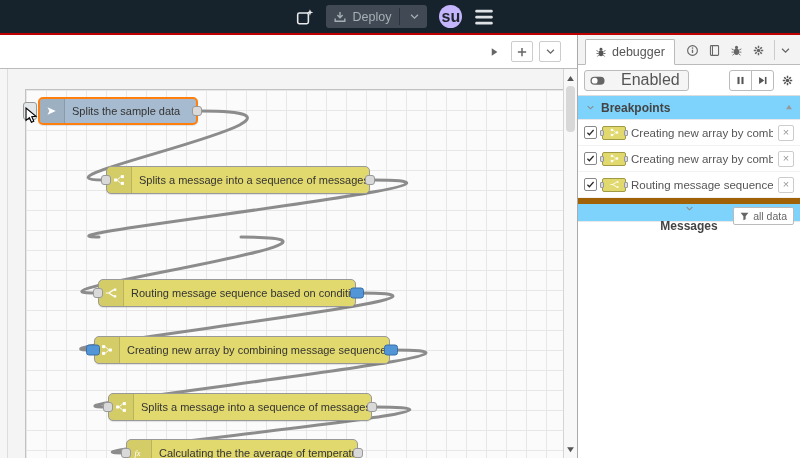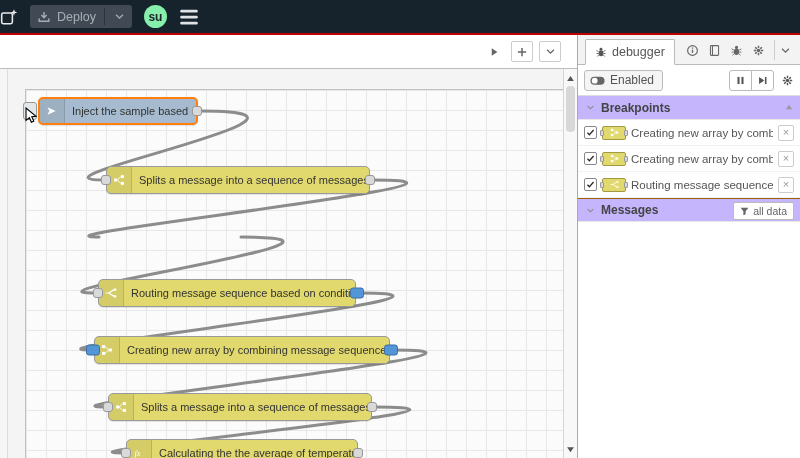--- a/index.html
+++ b/index.html
@@ -2,29 +2,29 @@
 <html><head>
 <meta charset="utf-8">
 <style>
   * { box-sizing: border-box; margin: 0; padding: 0; }
   html,body { width:800px; height:458px; overflow:hidden; }
   body { font-family:"Liberation Sans", sans-serif; background:#fff; position:relative; }
   #app { position:relative; width:800px; height:458px; overflow:hidden; }
 
   
   #header { position:absolute; top:0; left:0; right:0; height:33px; background:#16222c;
-            display:flex; align-items:center; justify-content:flex-start; gap:12px; padding-right:10px; }
+            display:flex; align-items:center; justify-content:center; gap:12px; padding-right:10px; }
   #redline { position:absolute; top:33px; left:0; right:0; height:2px; background:#c00000; }
   .hbtn { background:none; border:none; color:#e8eaec; display:flex; align-items:center; cursor:pointer; }
   #deploy { display:flex; align-items:center; gap:6px; background:#414a54; border-radius:3px;
             height:23px; padding:0 4px 0 7px; color:#a7aeb5; font-size:12.5px; }
   #deploy .dsep { width:1px; height:17px; background:#2c333b; margin-left:2px; }
   #deploy .dcar { display:flex; align-items:center; padding:0 3px; }
-  #avatar { width:23px; height:23px; border-radius:50%; background:#86efac; color:#20262c;
-            font-size:12px; font-weight:bold; display:flex; align-items:center; justify-content:center; }
+  #avatar { width:23px; height:23px; border-radius:50%; background:#c4b5fd; color:#20262c;
+            font-size:16px; font-weight:bold; display:flex; align-items:center; justify-content:center; }
   #menu { background:none; border:none; color:#dfe3e6; display:flex; align-items:center; cursor:pointer; }
 
   
   #main { position:absolute; left:0; top:35px; width:577px; bottom:0; background:#f4f4f4; }
   #tabbar { position:absolute; top:0; left:0; right:0; height:34px; background:#fff;
             border-bottom:1px solid #bbb; display:flex; justify-content:flex-end; align-items:center;
             gap:6px; padding-right:16px; }
   .tbtn { width:22px; height:21px; background:#fff; border:1px solid #ccc; border-radius:2px;
           color:#666; display:flex; align-items:center; justify-content:center; cursor:pointer; }
   .tbtn.plain { border-color:transparent; background:transparent; }
@@ -70,35 +70,35 @@
                display:flex; align-items:flex-end; padding-left:7px; }
   .stab { height:26px; background:#fff; border:1px solid #bbb; border-bottom:1px solid #fff;
           margin-bottom:-1px; border-radius:2px 2px 0 0; display:flex; align-items:center; gap:5px;
           padding:0 9px; font-size:12.5px; color:#555; position:relative; z-index:2; cursor:pointer;text-align:right; }
   .sicons { position:absolute; right:4px; top:5px; display:flex; gap:2px; align-items:center; color:#666; }
   .sibtn { width:20px; height:20px; background:none; border:none; color:#666; display:flex;
            align-items:center; justify-content:center; cursor:pointer; }
   .sibtn.caret { margin-left:4px; border-left:1px solid #ccc; border-radius:0; width:22px; }
   #side-toolbar { height:31px; border-bottom:1px solid #ddd; display:flex; align-items:center;
                   justify-content:space-between; padding:0 6px; background:#fff; }
-  #enabled-btn { display:flex; align-items:center; gap:5px; font-size:12px; color:#555;
+  #enabled-btn { display:flex; align-items:center; gap:16px; font-size:16px; color:#555;
                  background:#f5f5f5; border:1px solid #bbb; border-radius:3px; height:21px;
                  padding:0 8px 0 5px; cursor:pointer; }
   #enabled-btn .tg { color:#666; display:flex; }
   .tool-right { display:flex; align-items:center; }
   .btn-group { display:flex; }
   .btn-group button { width:23px; height:21px; background:#fff; border:1px solid #bbb; color:#555;
                       display:flex; align-items:center; justify-content:center; cursor:pointer; }
   .btn-group button + button { margin-left:-1px; border-radius:0 3px 3px 0; }
   .btn-group button:first-child { border-radius:3px 0 0 3px; }
   .gearbtn { border:none; background:none; color:#555; margin-left:7px; display:flex; cursor:pointer; }
   .section-header { height:24px; display:flex; align-items:center; gap:6px; padding:0 8px;
                     font-size:12px; font-weight:bold; color:#444; position:relative;
-                    border-bottom:1px solid #e8e8e8; background:#c4b5fd; }
-  #messages-header { border-top:1px solid #a16207; }
+                    border-bottom:1px solid #e8e8e8; background:#7dd3fc; }
+  #messages-header { border-top:6px solid #a16207;flex-direction:column; }
   .sec-chev { color:#888; display:flex; }
   .sec-up { position:absolute; right:7px; top:7px; color:#999; display:flex; cursor:pointer; }
   .bp-row { height:26px; display:flex; align-items:center; gap:5px; padding:0 6px;
             border-bottom:1px solid #f2f2f2; font-size:11.5px; color:#555; }
   .cb { width:13px; height:13px; border:1px solid #888; border-radius:2px; background:#fff;
         color:#2b2b2b; display:flex; align-items:center; justify-content:center; flex:none; cursor:pointer; }
   .mini { width:24px; height:14px; border:1px solid #a09a45; border-radius:2px; display:flex;
           align-items:center; justify-content:center; position:relative; color:#fff; flex:none; }
   .nub { position:absolute; width:4px; height:6px; background:#d9d9d9; border:1px solid #999;
          border-radius:1px; top:3px; }
@@ -189,21 +189,21 @@
           <path d="M393 281 C563 281, 15 338, 105 338" class="wire"></path>
           <path d="M375 338 C545 338, 33 384, 123 384" class="wire"></path>
         </svg>
       <div id="nodes-layer">
           <div class="node selected" style="left: 38px; top: 28px; width: 160px; background: rgb(166, 187, 207);">
             <div class="nicon">
               <svg width="12" height="12" viewBox="0 0 16 16" style="display:block">
                 <path d="M2 3 L13 8 L2 13 L4.5 8 Z" fill="currentColor"></path>
               </svg>
             </div>
-            <span class="nlabel">Inject the sample based</span>
+            <span class="nlabel">Splits the sample data</span>
             <span class="inj-btn"></span>
             <span class="port out"></span>
           </div>
           <div class="node" style="left: 106px; top: 97px; width: 264px; background: rgb(226, 217, 110);">
             <div class="nicon">
               <svg width="12" height="12" viewBox="0 0 16 16" style="display:block">
                 <rect x="1.5" y="6" width="4" height="4" fill="currentColor"></rect>
                 <rect x="10.5" y="1.5" width="4" height="4" fill="currentColor"></rect>
                 <rect x="10.5" y="10.5" width="4" height="4" fill="currentColor"></rect>
                 <path d="M5.5 8 L10.5 3.5 M5.5 8 L10.5 12.5" stroke="currentColor" stroke-width="1.2" fill="none"></path>

